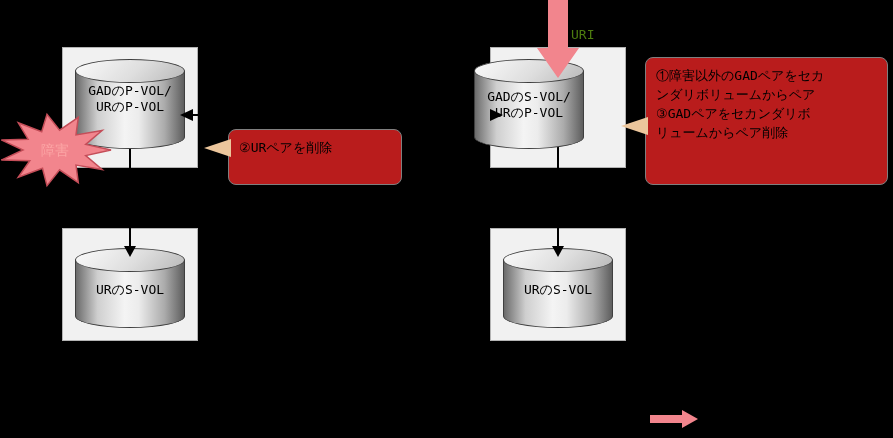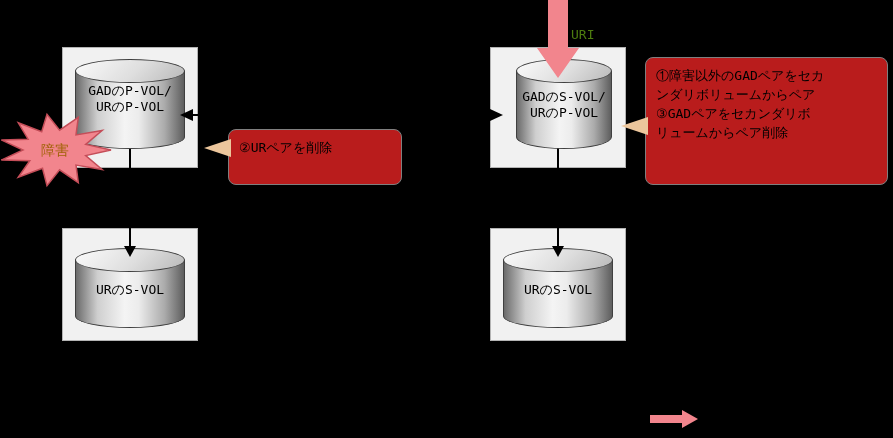--- a/index.html
+++ b/index.html
@@ -67,21 +67,21 @@
   }
   .callout-pointer {
     position: absolute; left: -25px;
     width: 0; height: 0;
     border-top: 9px solid transparent; border-bottom: 9px solid transparent;
     border-right: 27px solid #ecc69c;
   }
   .ctext { font-size: 13px; line-height: 19px; white-space: nowrap; }
   .burst-label {
     position: absolute;
-    color: #a16207; font-size: 14px; white-space: nowrap;
+    color: #fca5a5; font-size: 14px; white-space: nowrap;
   }
   .io-label {
     position: absolute;
     color: #4d7c0f; font-size: 13px; white-space: nowrap; margin-left: 23px;
   }
   svg { display: block; }
 </style>
 </head>
 <body>
 
@@ -98,21 +98,21 @@
 
   <div class="cyl" style="left:75px; top:59px; width:110px; height:90px;">
     <div class="cyl-body"></div>
     <div class="cyl-top"></div>
     <div class="cyl-label" style="top:24px;">
       <span>GADのP-VOL/</span><br>
       <span>URのP-VOL</span>
     </div>
   </div>
 
-  <div class="cyl" style="left:516px; top:59px; width:96px; height:90px;">
+  <div class="cyl" style="left:474px; top:59px; width:110px; height:90px;">
     <div class="cyl-body"></div>
     <div class="cyl-top"></div>
     <div class="cyl-label" style="top:30px;">
       <span>GADのS-VOL/</span><br>
       <span>URのP-VOL</span>
     </div>
   </div>
 
   <div class="cyl" style="left:75px; top:248px; width:110px; height:80px;">
     <div class="cyl-body"></div>

